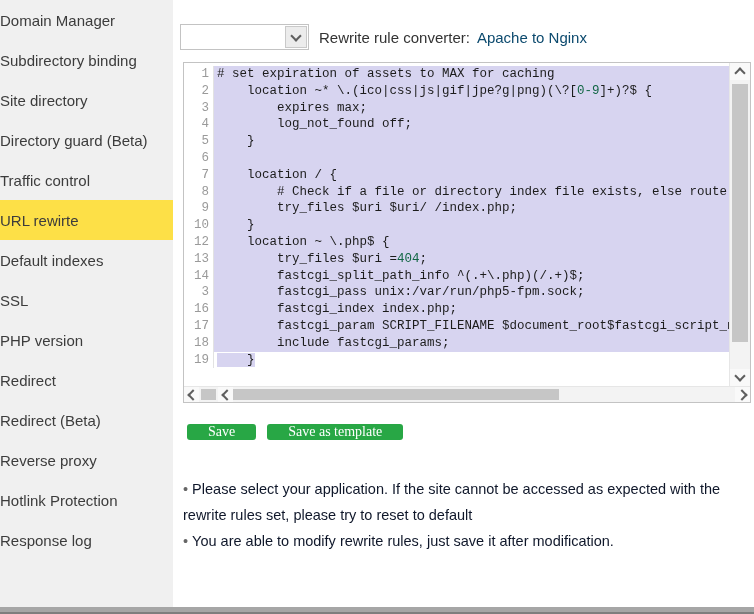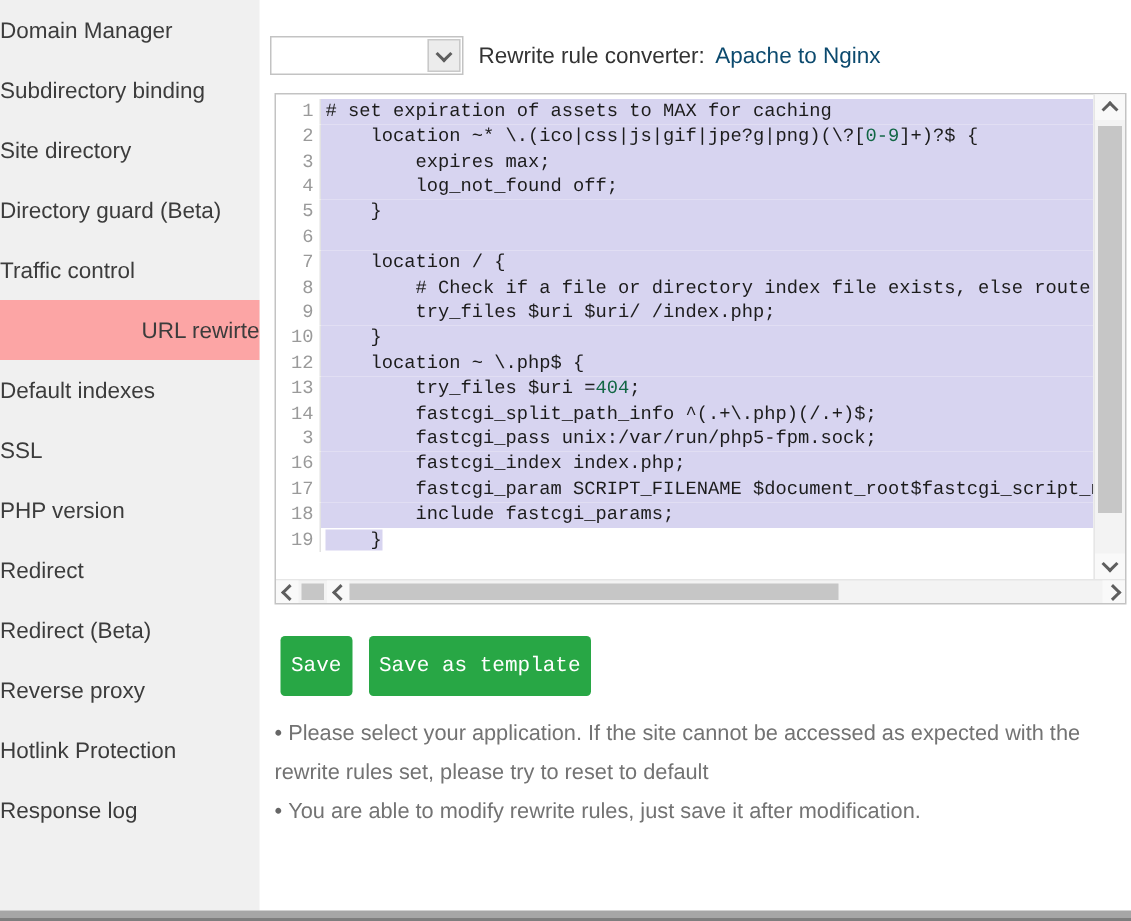--- a/index.html
+++ b/index.html
@@ -4,21 +4,21 @@
 <style>
   html,body{margin:0;padding:0;}
   .screen{
     position:relative;width:754px;height:614px;overflow:hidden;
     background:#ffffff;font-family:"Liberation Sans",sans-serif;
   }
   
   .sidebar{position:absolute;left:0;top:0;width:173px;height:607px;background:#f0f0f0;}
   .side-item{height:40px;display:flex;align-items:center;
     font-size:15px;color:#3c3c3c;cursor:pointer;}
-  .side-item.active{background:#fca5a5;justify-content:flex-end;}
+  .side-item.active{background:#fde047;}
   
   .winbar{position:absolute;left:0;bottom:0;width:754px;height:7px;
     background:#a6a6a6;border-bottom:2px solid #7e7e7e;box-sizing:border-box;}
   
   .toolbar{position:absolute;left:180px;top:24px;display:flex;align-items:center;text-align:center;}
   .select{width:129px;height:26px;border:1px solid #c3c3c3;background:#fff;
     box-sizing:border-box;display:flex;align-items:stretch;cursor:pointer;}
   .select-value{flex:1;font-size:14px;color:#333;padding:4px 6px;}
   .select-btn{width:22px;margin:1px;background:#ececec;border:1px solid #c9c9c9;
     display:flex;align-items:center;justify-content:center;box-sizing:border-box;}
@@ -53,25 +53,25 @@
   .vthumb{position:absolute;left:2px;right:2px;top:21px;height:258px;background:#c6c6c6;}
   .hscroll{position:absolute;left:0;right:0;bottom:0;height:16px;background:#f3f3f3;
     border-top:1px solid #e6e6e6;box-sizing:border-box;display:flex;align-items:center;}
   .harrow{width:15px;height:15px;display:flex;align-items:center;justify-content:center;
     background:#f9f9f9;flex:none;}
   .hsq{width:15px;height:11px;background:#c6c6c6;margin:0 2px;flex:none;}
   .hthumb{width:326px;height:11px;background:#c6c6c6;flex:none;}
   .htrack{flex:1;}
   
   .btns{position:absolute;left:187px;top:424px;display:flex;gap:11px;}
-  .btn{background:#28a745;color:#fff;border:none;border-radius:3px;height:40px;
-    padding:0 7px;font-size:14px;font-family:Liberation Mono, monospace;cursor:pointer;}
+  .btn{background:#28a745;color:#fff;border:none;border-radius:3px;height:16px;
+    padding:0 21px;font-size:14px;font-family:Liberation Serif, serif;cursor:pointer;}
   
   .notes{position:absolute;left:183px;top:476px;width:570px;
-    font-size:14.5px;line-height:26px;color:#737373;}
+    font-size:14.5px;line-height:26px;color:#0f172a;}
   .note::before{content:"\2022\00a0 ";color:#666;}
 </style>
 </head>
 <body>
 
 <div class="screen">
 
   <aside class="sidebar">
       <div class="side-item">
       <span>Domain Manager</span>

